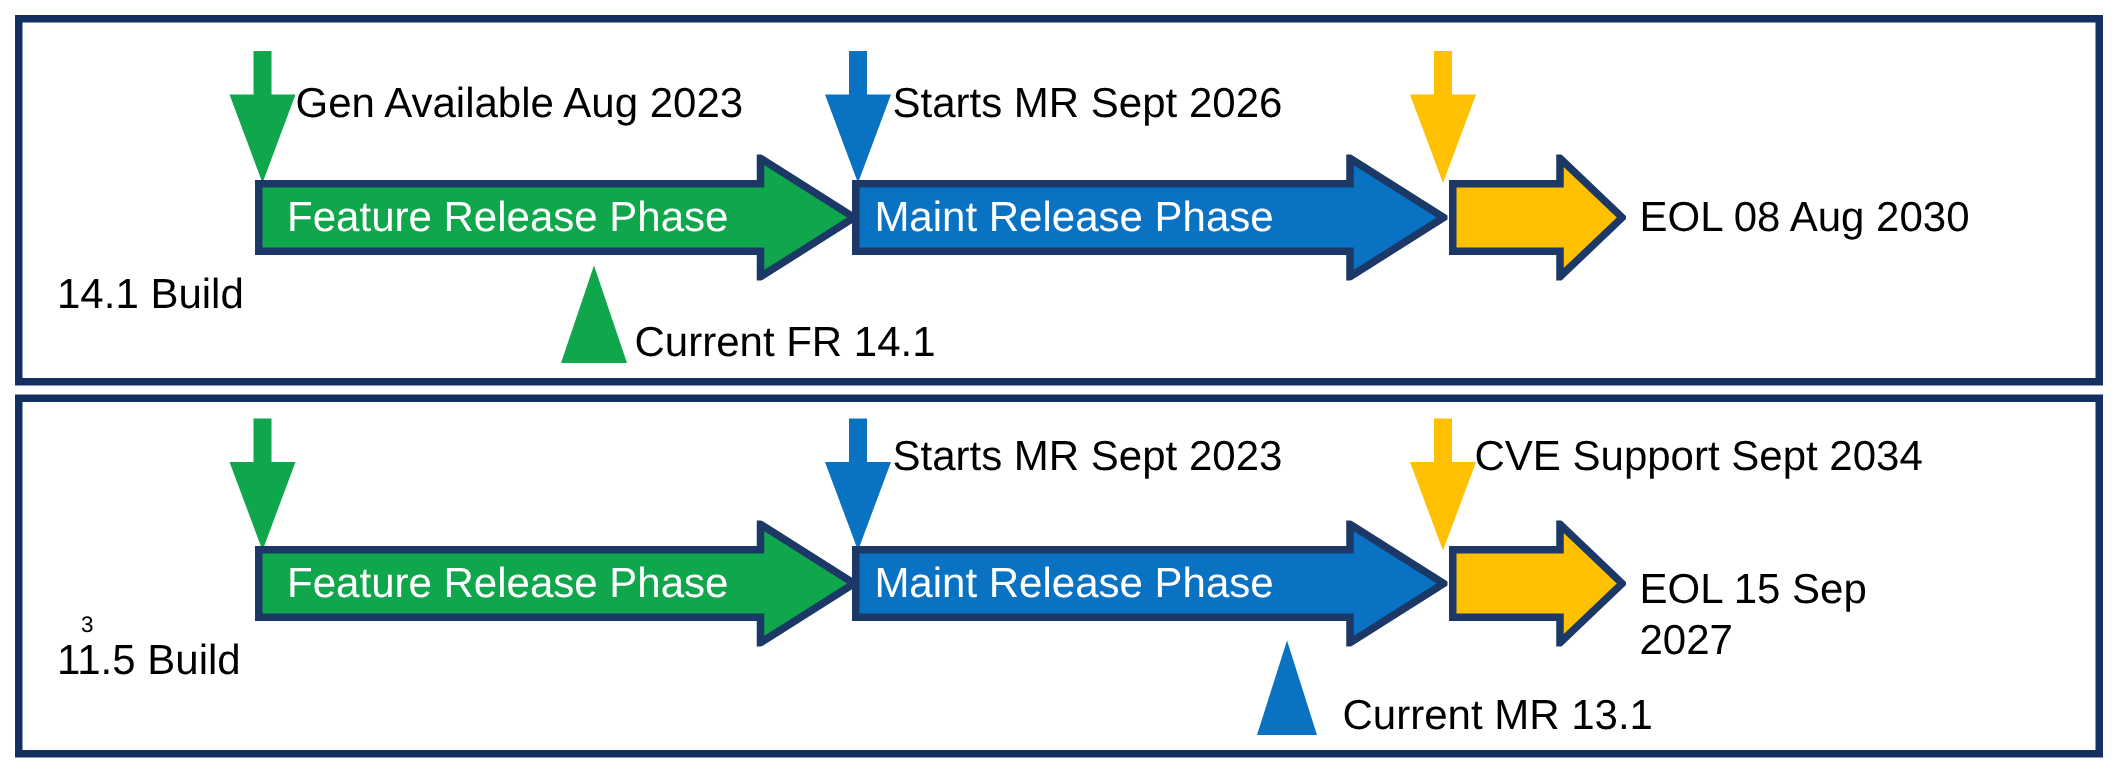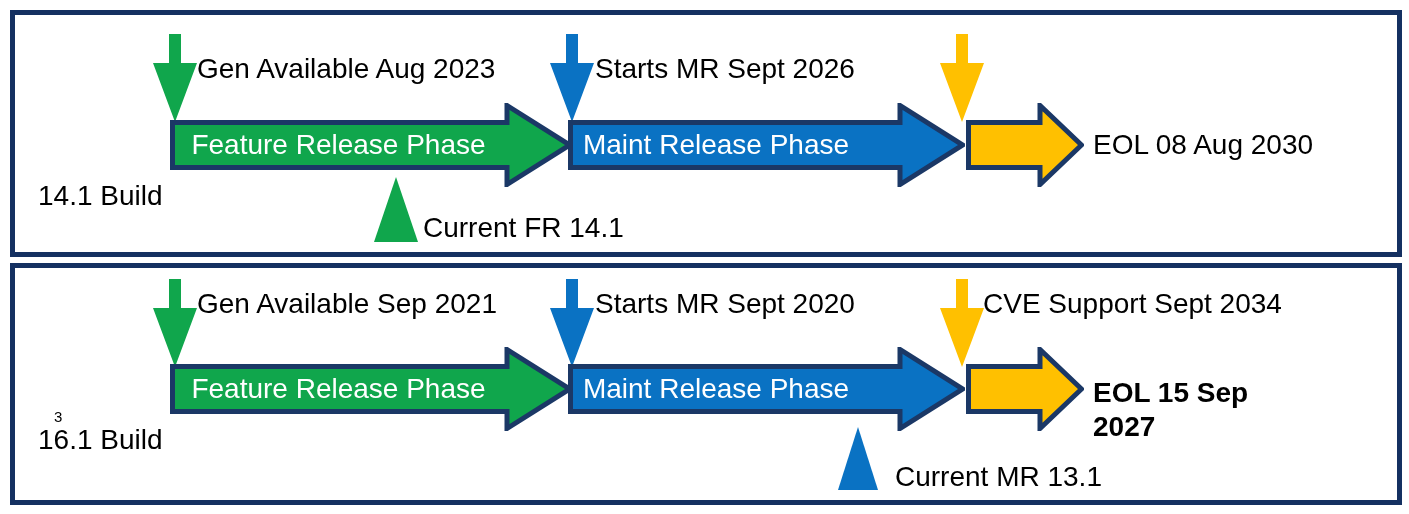--- a/index.html
+++ b/index.html
@@ -48,21 +48,21 @@
   .feature-lbl{left:155px;width:337px;}
   .maint-lbl{left:535px;width:332px;}
   
   .build{height:46px;display:flex;align-items:flex-end;font-size:28px;left:23px;white-space:nowrap;margin-top:44px;}
   #panel1 .build{top:107px;}
   #panel2 .build{top:98px;}
   .footnote{position:absolute;left:16px;top:-1px;font-size:15px;line-height:15px;}
   
   .eol-lbl{left:1078px;}
   #panel1 .eol-lbl{top:107px;height:46px;display:flex;align-items:center;}
-  #panel2 .eol-lbl{top:108px;max-width:180px;font-weight:bold;}
+  #panel2 .eol-lbl{top:108px;max-width:180px;}
   
   .up-tri{display:block;}
   #panel1 .cur-tri{left:357px;top:160px;width:48px;height:68px;}
   #panel1 .cur-lbl{left:408px;top:196px;text-align:center;}
   #panel2 .cur-tri{left:821px;top:157px;width:44px;height:66px;}
   #panel2 .cur-lbl{left:880px;top:192px;text-align:right;}
 </style>
 </head>
 <body>
 
@@ -102,33 +102,32 @@
   <div class="abs lbl wrap2 eol-lbl">EOL 08 Aug 2030</div>
 
   <svg class="abs cur-tri" viewBox="0 0 48 68">
     <polygon class="fill-green up-tri" points="24,2 46,67 2,67"></polygon>
   </svg>
   <div class="abs lbl cur-lbl">Current FR 14.1</div>
 </div>
 
 <div class="panel" id="panel2">
   <div class="abs build">
-    <span>16.1 Build</span>
+    <span>11.5 Build</span>
     <span class="footnote">3</span>
   </div>
 
   <svg class="abs down-arrow ga-arrow" viewBox="0 0 46 90">
     <polygon class="fill-green" points="17,1 29,1 29,30 45,30 23,89 1,30 17,30"></polygon>
   </svg>
-  <div class="abs lbl note ga-lbl">Gen Available Sep 2021</div>
 
   <svg class="abs down-arrow mr-arrow" viewBox="0 0 46 90">
     <polygon class="fill-blue" points="17,1 29,1 29,30 45,30 23,89 1,30 17,30"></polygon>
   </svg>
-  <div class="abs lbl note mr-lbl">Starts MR Sept 2020</div>
+  <div class="abs lbl note mr-lbl">Starts MR Sept 2023</div>
 
   <svg class="abs down-arrow cve-arrow" viewBox="0 0 46 90">
     <polygon class="fill-gold" points="17,1 29,1 29,30 45,30 23,89 1,30 17,30"></polygon>
   </svg>
   <div class="abs lbl note cve-lbl">CVE Support Sept 2034</div>
 
   <svg class="abs bar feature-bar" viewBox="0 0 402 84">
     <path class="fill-green" d="M2.5 19.5 H337 V2.5 L399.5 42 L337 81.5 V64.5 H2.5 Z"></path>
   </svg>
   <div class="abs bar-lbl feature-lbl">Feature Release Phase</div>

